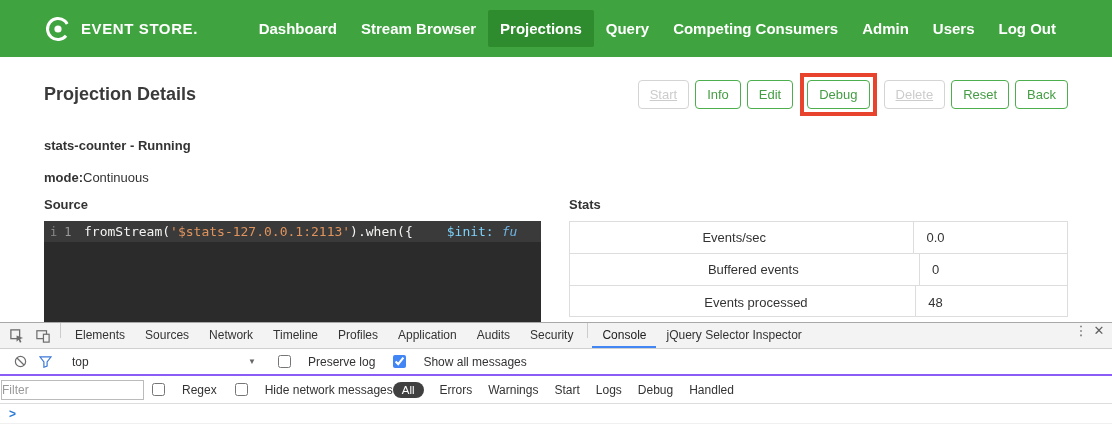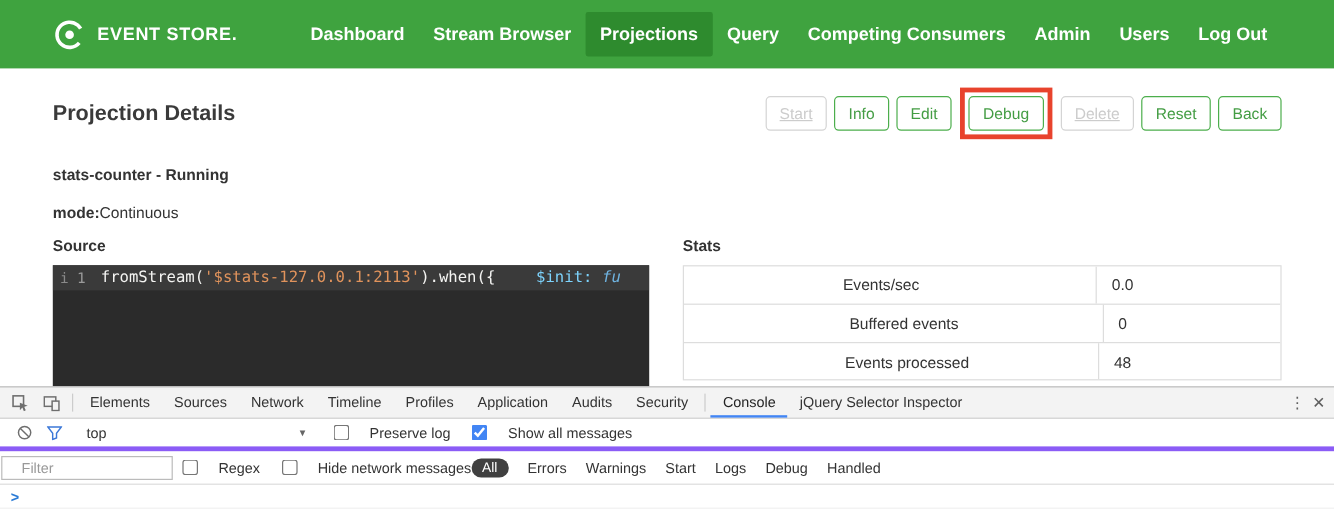--- a/index.html
+++ b/index.html
@@ -82,58 +82,58 @@
   .stats-value { padding-left: 12px; display: flex; align-items: center; }
 
   
   .devtools {
     position: absolute; left: 0; right: 0; bottom: 0; height: 118px;
     background: #fff; border-top: 1px solid #a8a8a8; z-index: 10;
     font-size: 12px; color: #333;
   }
   .dt-tabbar {
     height: 26px; background: #f3f3f3; border-bottom: 1px solid #d0d0d0;
-    display: flex; align-items: center; padding: 0 4px;
+    display: flex; align-items: flex-start; padding: 0 4px;
   }
   .dt-icon-btn {
     width: 26px; height: 100%; display: flex; align-items: center;
     justify-content: center; cursor: pointer; color: #6e6e6e;
   }
   .dt-sep { width: 1px; height: 15px; background: #ccc; margin: 0 4px; }
   .dt-tab {
     padding: 0 10px; height: 100%; display: flex; align-items: center;
     cursor: pointer; white-space: nowrap; border-bottom: 2px solid transparent;
   }
   .dt-tab.active { border-bottom-color: #4285f4; color: #222; }
   .dt-tabbar-right { margin-left: auto; display: flex; align-items: center; }
   .dt-glyph-btn {
     width: 18px; height: 100%; display: flex; align-items: center;
     justify-content: center; color: #5f5f5f; cursor: pointer; font-size: 13px;
   }
 
   .dt-toolbar {
     height: 27px; display: flex; align-items: center;
-    border-bottom: 4px solid #8b5cf6; padding-left: 8px;
+    border-bottom: 2px solid #8b5cf6; padding-left: 8px;
   }
   .dt-tool-icon { display: flex; align-items: center; justify-content: center; cursor: pointer; padding: 0 6px; }
   .frame-select {
     width: 192px; display: flex; align-items: center; justify-content: space-between;
     margin-left: 10px; cursor: pointer; padding: 2px 4px;
   }
   .frame-arrow { font-size: 8px; color: #666; }
   .dt-check { display: flex; align-items: flex-start; margin-left: 18px; cursor: pointer; white-space: nowrap; gap: 12px; }
   .dt-check input { width: 13px; height: 13px; margin: 0 5px 0 0; accent-color: #4285f4; }
 
   .dt-filterbar {
     height: 28px; display: flex; align-items: center;
     border-bottom: 1px solid #ddd;
   }
   .filter-input {
     width: 143px; height: 20px; margin-left: 1px; border: 1px solid #bbb;
-    font-size: 12px; padding: 0 16px; font-family: inherit; color: #333;
+    font-size: 12px; padding: 0 0; font-family: inherit; color: #333;
   }
   .filter-input::placeholder { color: #999; }
   .level-pill {
     background: #404040; color: #fff; border-radius: 9px;
     padding: 2px 9px; font-size: 11.5px; cursor: pointer;
   }
   .level-item { margin-left: 16px; cursor: pointer; white-space: nowrap; }
 
   .dt-console { height: 36px; }
   .console-prompt-row {

